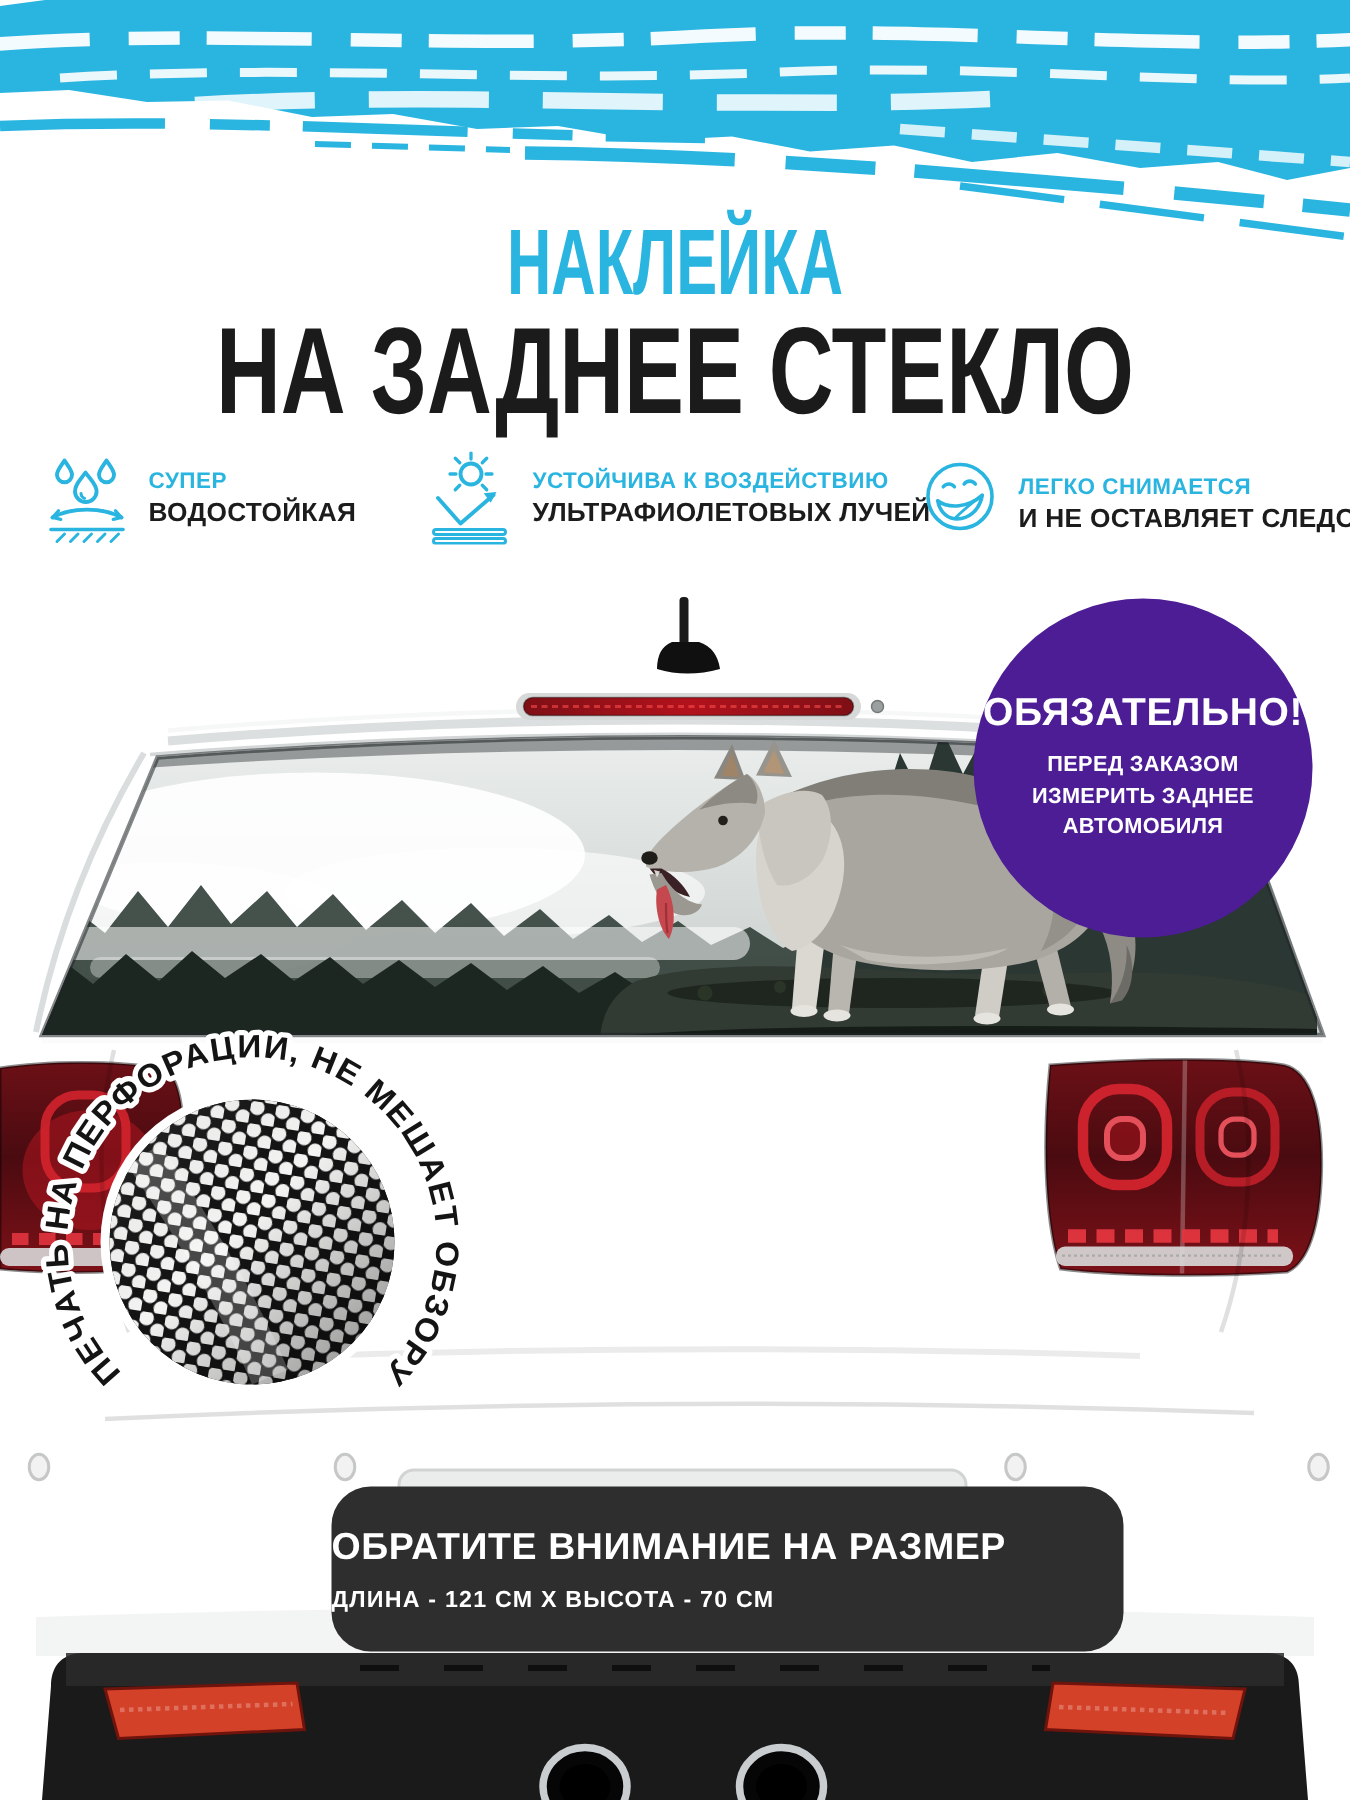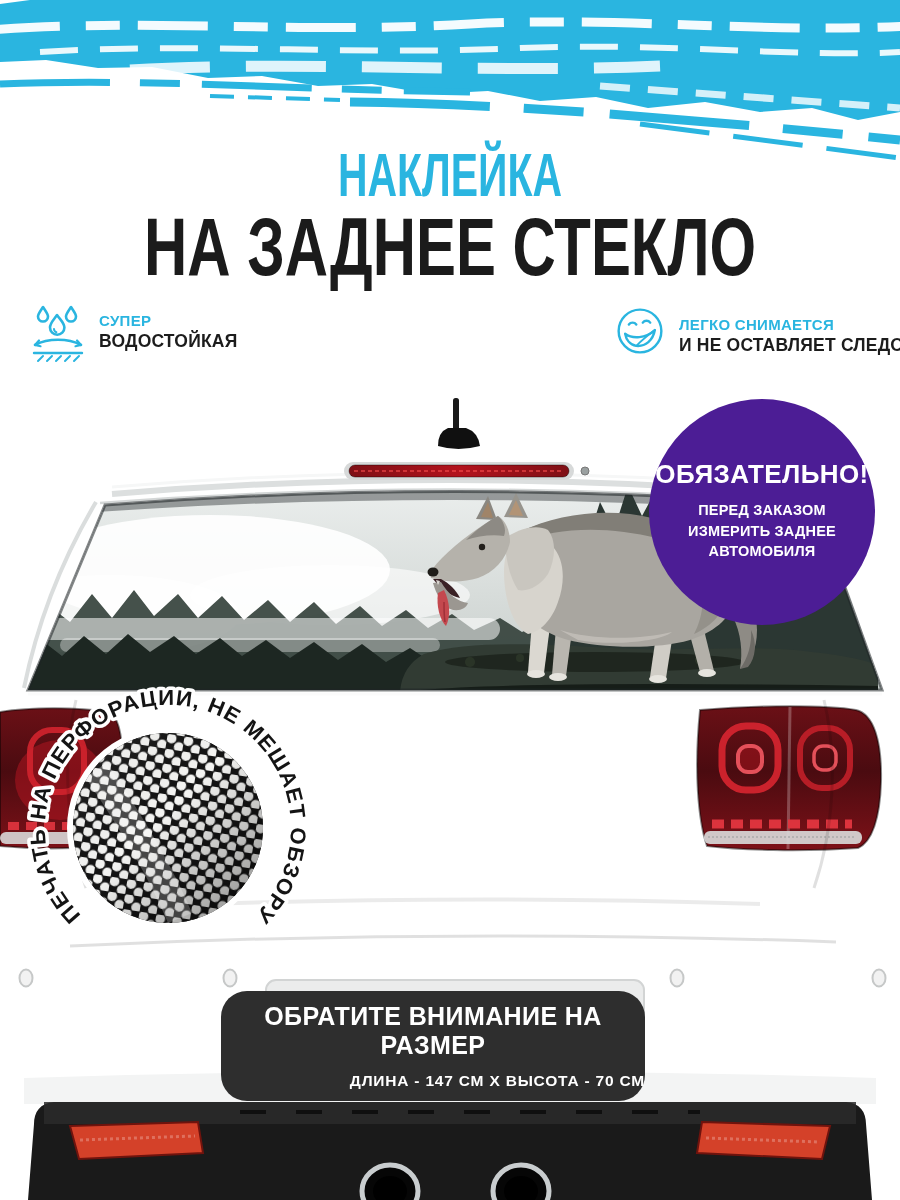--- a/index.html
+++ b/index.html
@@ -14,23 +14,23 @@
   .f3{left:614px;top:303px;}
   .ftext{padding-top:11px;line-height:1.25;white-space:nowrap;}
   .f-line1{color:#2ab5e0;font-size:15px;font-weight:bold;letter-spacing:.3px;}
   .f-line2{color:#1c1c1c;font-size:17.5px;font-weight:bold;letter-spacing:.2px;}
   
   .badge{position:absolute;left:649px;top:399px;width:226px;height:226px;border-radius:50%;
          background:#4c1d95;color:#fff;text-align:center;}
   .badge-title{padding-top:60px;font-size:26px;font-weight:800;letter-spacing:.4px;}
   .badge-lines{margin-top:10px;font-size:14.5px;font-weight:bold;line-height:1.42;letter-spacing:.2px;}
   
-  .size-box{position:absolute;left:221px;top:991px;width:424px;height:110px;border-radius:26px;
+  .size-box{position:absolute;left:221px;top:991px;width:528px;height:110px;border-radius:26px;
             background:#2e2e2e;color:#fff;display:flex;flex-direction:column;
-            align-items:flex-end;justify-content:center;text-align:center;}
+            align-items:flex-start;justify-content:center;text-align:center;}
   .size-title{font-size:25px;font-weight:800;letter-spacing:.4px;}
   .size-dims{margin-top:12px;font-size:15.5px;font-weight:bold;letter-spacing:.8px;}
   .abs{position:absolute;left:0;}
 </style>
 </head>
 <body>
 
 <div class="poster">
 
   <svg class="abs" style="top:0" width="900" height="310" viewBox="0 0 900 310">
@@ -62,20 +62,34 @@
       <path d="M47,39.5 L51,44 L45.5,45.2" stroke-width="2.2"></path>
       <path d="M4,52 H52" stroke-width="2.4"></path>
       <path d="M8,60 l5,-5 M17,60 l5,-5 M26,60 l5,-5 M35,60 l5,-5 M44,60 l5,-5" stroke-width="2"></path>
     </svg>
     <div class="ftext">
       <div class="f-line1">СУПЕР</div>
       <div class="f-line2">ВОДОСТОЙКАЯ</div>
     </div>
   </div>
 
+  <div class="feature f2">
+    <svg width="58" height="62" viewBox="0 0 58 62" fill="none" stroke="#2ab5e0" stroke-width="2.6" stroke-linecap="round" stroke-linejoin="round">
+      <circle cx="30" cy="15" r="7"></circle>
+      <path d="M40,15 h4 M37.5,7.5 l3,-3 M30,5 v-4 M22.5,7.5 l-3,-3 M20,15 h-4 M37.5,22.5 l3,3 M22.5,22.5 l-3,3" stroke-width="2.2"></path>
+      <path d="M8,31 L23,48 L45,29"></path>
+      <path d="M47,27 l-8.5,0.8 l4.6,6.4 Z" fill="#2ab5e0" stroke="none"></path>
+      <rect x="5" y="52" width="48" height="3.4" rx="1.7" stroke-width="2"></rect>
+      <rect x="5" y="58" width="48" height="3.4" rx="1.7" stroke-width="2"></rect>
+    </svg>
+    <div class="ftext">
+      <div class="f-line1">УСТОЙЧИВА К ВОЗДЕЙСТВИЮ</div>
+      <div class="f-line2">УЛЬТРАФИОЛЕТОВЫХ ЛУЧЕЙ</div>
+    </div>
+  </div>
 
   <div class="feature f3">
     <svg width="52" height="56" viewBox="0 0 56 56" fill="none" stroke="#2ab5e0" stroke-width="2.6" stroke-linecap="round" stroke-linejoin="round">
       <circle cx="28" cy="28" r="23"></circle>
       <path d="M16,21 a5,5 0 0 1 8,0"></path>
       <path d="M31,19 a5,5 0 0 1 8,0"></path>
       <path d="M12,31 C20,37 34,36 44,27 C42,38 34,45 24,44 C17,43 13,37 12,31 Z"></path>
       <path d="M24,44 C30,38 36,33 44,27" stroke-width="2"></path>
     </svg>
     <div class="ftext" style="padding-top:13px">
@@ -263,16 +277,16 @@
     <div class="badge-title">ОБЯЗАТЕЛЬНО!</div>
     <div class="badge-lines">
       <div>ПЕРЕД ЗАКАЗОМ</div>
       <div>ИЗМЕРИТЬ ЗАДНЕЕ</div>
       <div>АВТОМОБИЛЯ</div>
     </div>
   </div>
 
   <div class="size-box">
     <div class="size-title">ОБРАТИТЕ ВНИМАНИЕ НА РАЗМЕР</div>
-    <div class="size-dims">ДЛИНА - 147 СМ X ВЫСОТА - 70 СМ</div>
+    <div class="size-dims">ДЛИНА - 121 СМ X ВЫСОТА - 70 СМ</div>
   </div>
 
 </div>
 
 </body></html>

